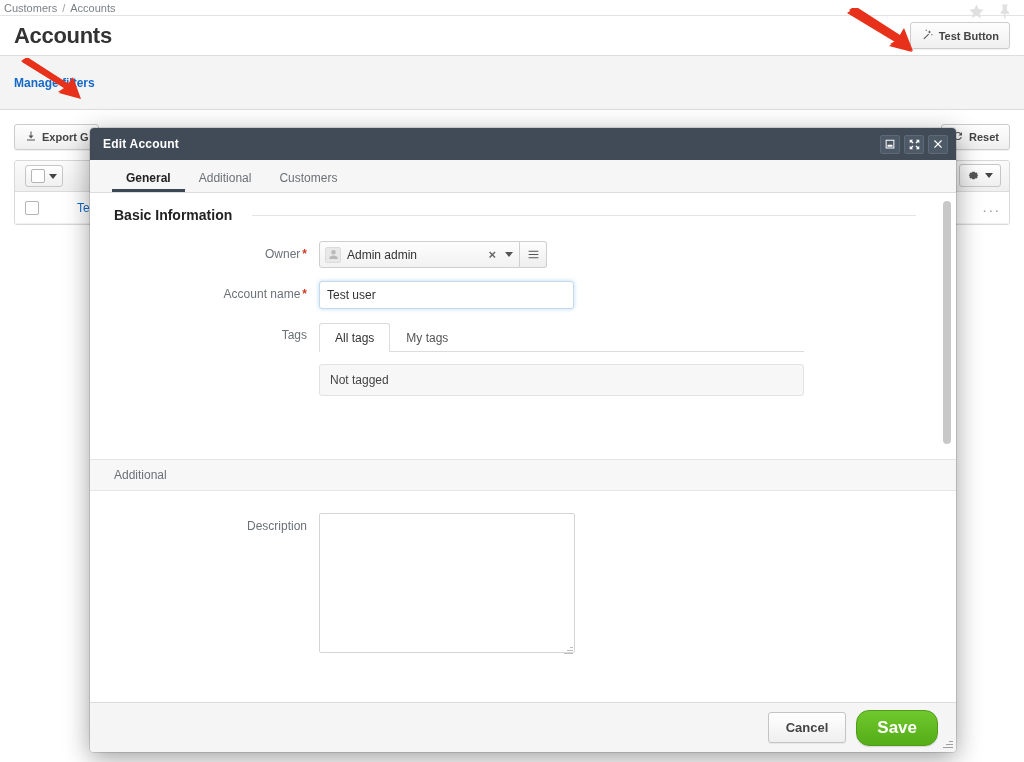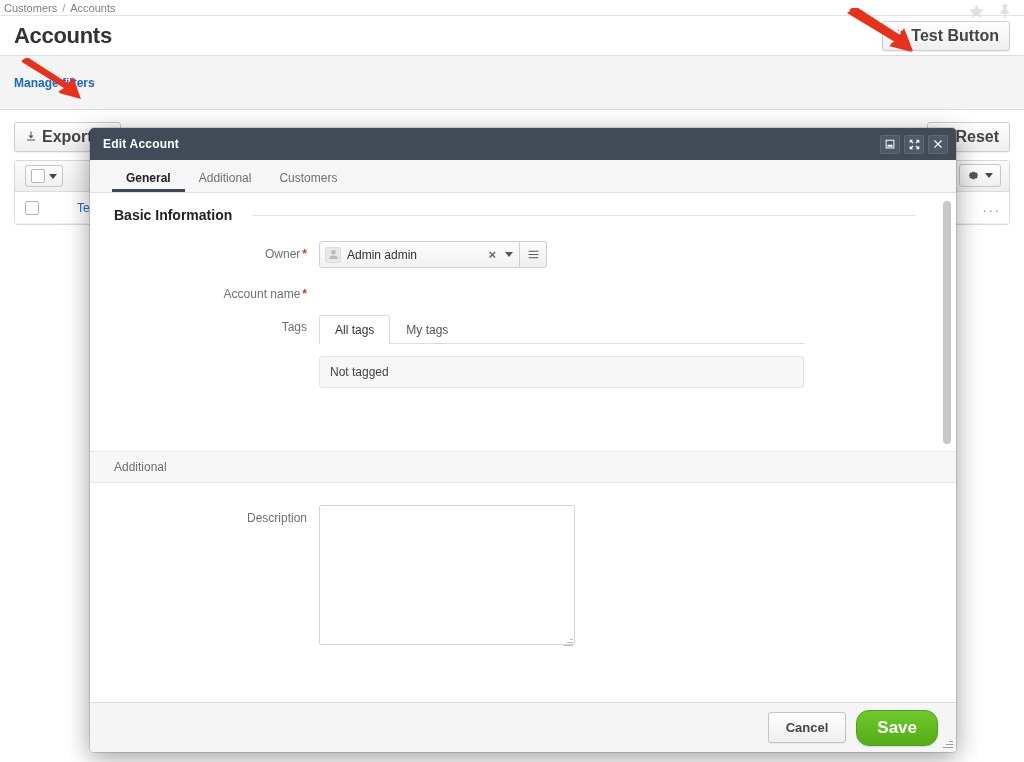--- a/index.html
+++ b/index.html
@@ -39,21 +39,21 @@
   .page-title {
     font-size: 22px; font-weight: bold; color: #333;
     letter-spacing: -0.3px;
   }
   .btn {
     display: inline-flex; align-items: center; gap: 5px;
     border: 1px solid #ccc;
     border-radius: 3px;
     background: linear-gradient(to bottom,#fefefe,#efefef);
     color: #444;
-    font-size: 16px;
+    font-size: 11px;
     font-weight: bold;
     padding: 5px 10px;
     cursor: pointer;
     box-shadow: 0 1px 1px rgba(0,0,0,.06);
     white-space: nowrap;
   }
   .btn svg { fill: #555; }
 
   .filter-bar {
     height: 54px;
@@ -503,20 +503,23 @@
                 </svg>
             </div>
           </div>
         </div>
       </div>
 
       <div class="frow">
         <div class="flabel">
           <span>Account name</span><span class="req">*</span>
         </div>
+        <div class="fctl">
+          <input class="text-input" type="text" value="Test user" style="">
+        </div>
       </div>
 
       <div class="frow">
         <div class="flabel">Tags</div>
         <div class="fctl">
           <div class="tagbox">
             <div class="tag-tabs">
               <div class="tag-tab active">All tags</div>
               <div class="tag-tab">My tags</div>
             </div>

